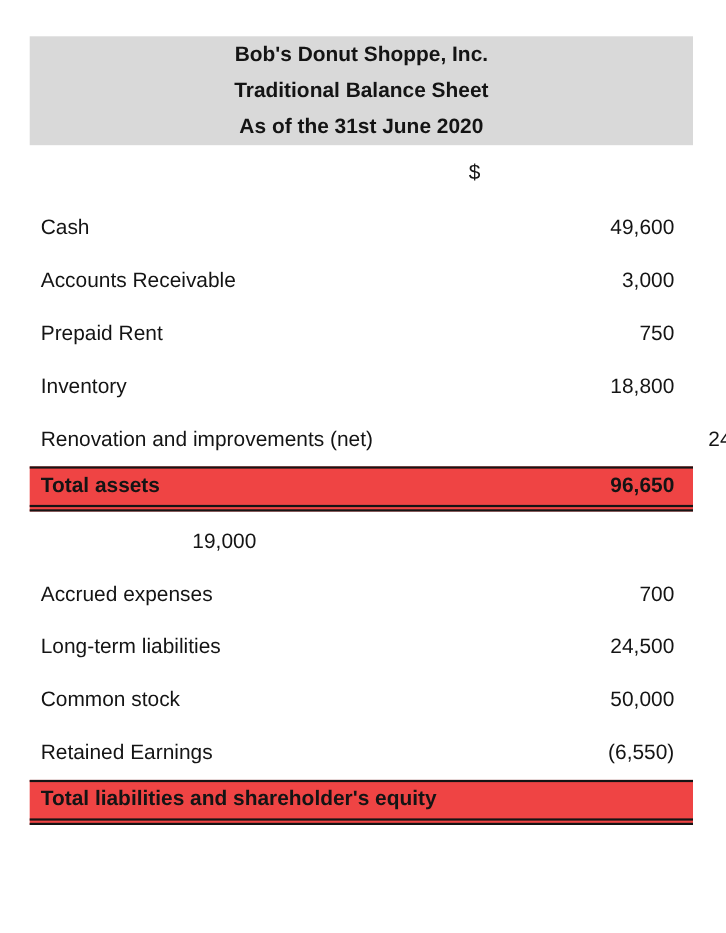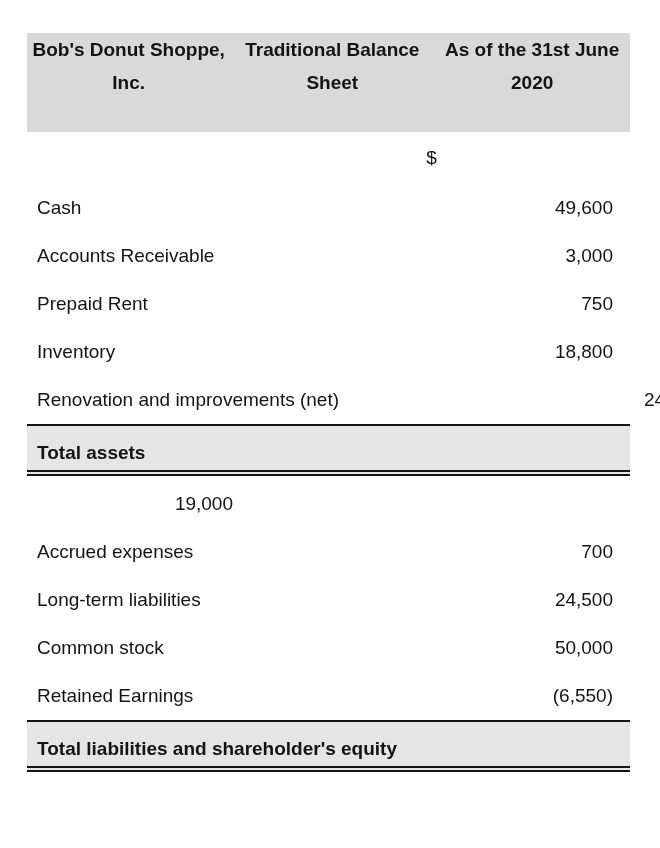--- a/index.html
+++ b/index.html
@@ -21,21 +21,21 @@
     margin-left: 27px;
     margin-top: 33px;
     font-size: 19px;
   }
   .title-block {
     background: #d9d9d9;
     height: 99px;
     text-align: center;
     font-weight: bold;
     display: flex;
-    flex-direction: row;
+    flex-direction: column;
     justify-content: center;
   }
   .title-block .title-line {
     line-height: 33px;
     height: 33px;
   }
   .grid-row {
     display: grid;
     grid-template-columns: 1fr 380px;
     align-items: center;
@@ -55,24 +55,24 @@
   .cell-label {
     padding-left: 10px;
     white-space: nowrap;
   }
   .cell-value {
     text-align: right;
     padding-right: 17px;
     white-space: nowrap;
   }
   .total-row {
-    background: #e5e5e5;
+    background: #ef4444;
     border-top: 2px solid #141414;
     border-bottom: 6px double #141414;
-    height: 52px;
+    height: 41px;
     font-weight: bold;
     align-items: end;
   }
   .total-row .cell-label,
   .total-row .cell-value {
     padding-bottom: 6px;
   }
   .section-gap {
     height: 4px;
   }
@@ -109,20 +109,21 @@
     <div class="cell-label">Inventory</div>
     <div class="cell-value">18,800</div>
   </div>
   <div class="grid-row data-row">
     <div class="cell-label">Renovation and improvements (net)</div>
     <div class="cell-value">24,500</div>
   </div>
 
   <div class="grid-row total-row">
     <div class="cell-label">Total assets</div>
+    <div class="cell-value">96,650</div>
   </div>
 
   <div class="section-gap"></div>
 
   <div class="grid-row data-row">
     <div class="cell-value">19,000</div>
   </div>
   <div class="grid-row data-row">
     <div class="cell-label">Accrued expenses</div>
     <div class="cell-value">700</div>

